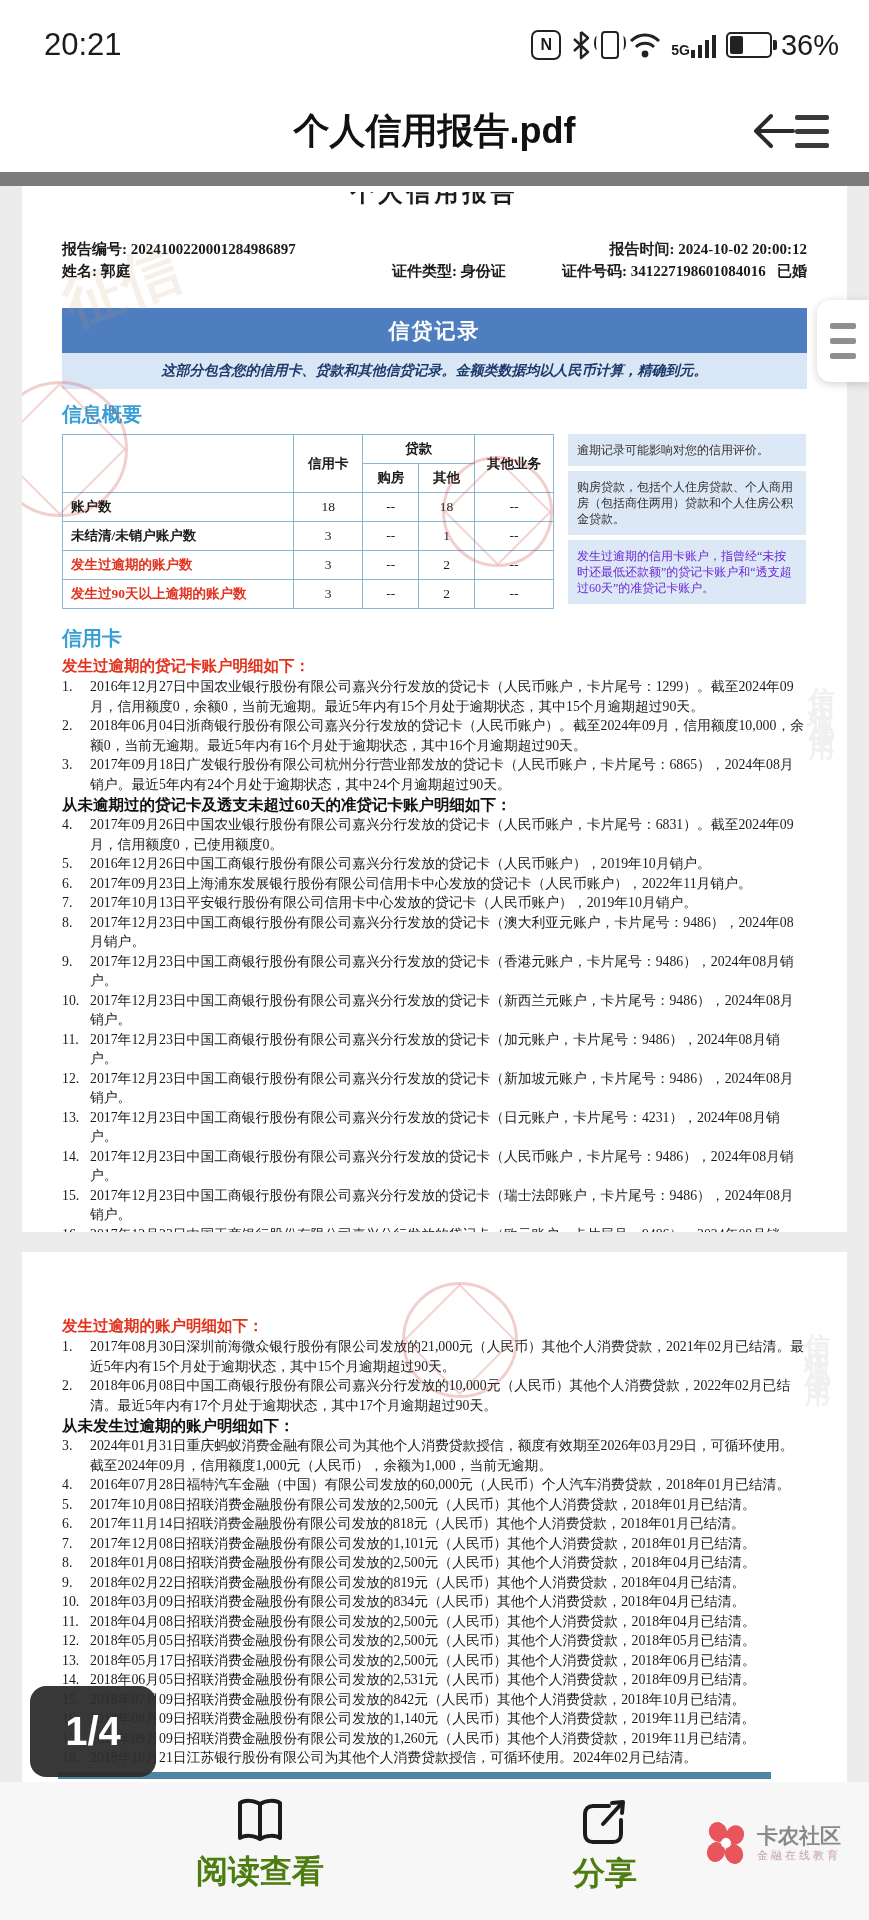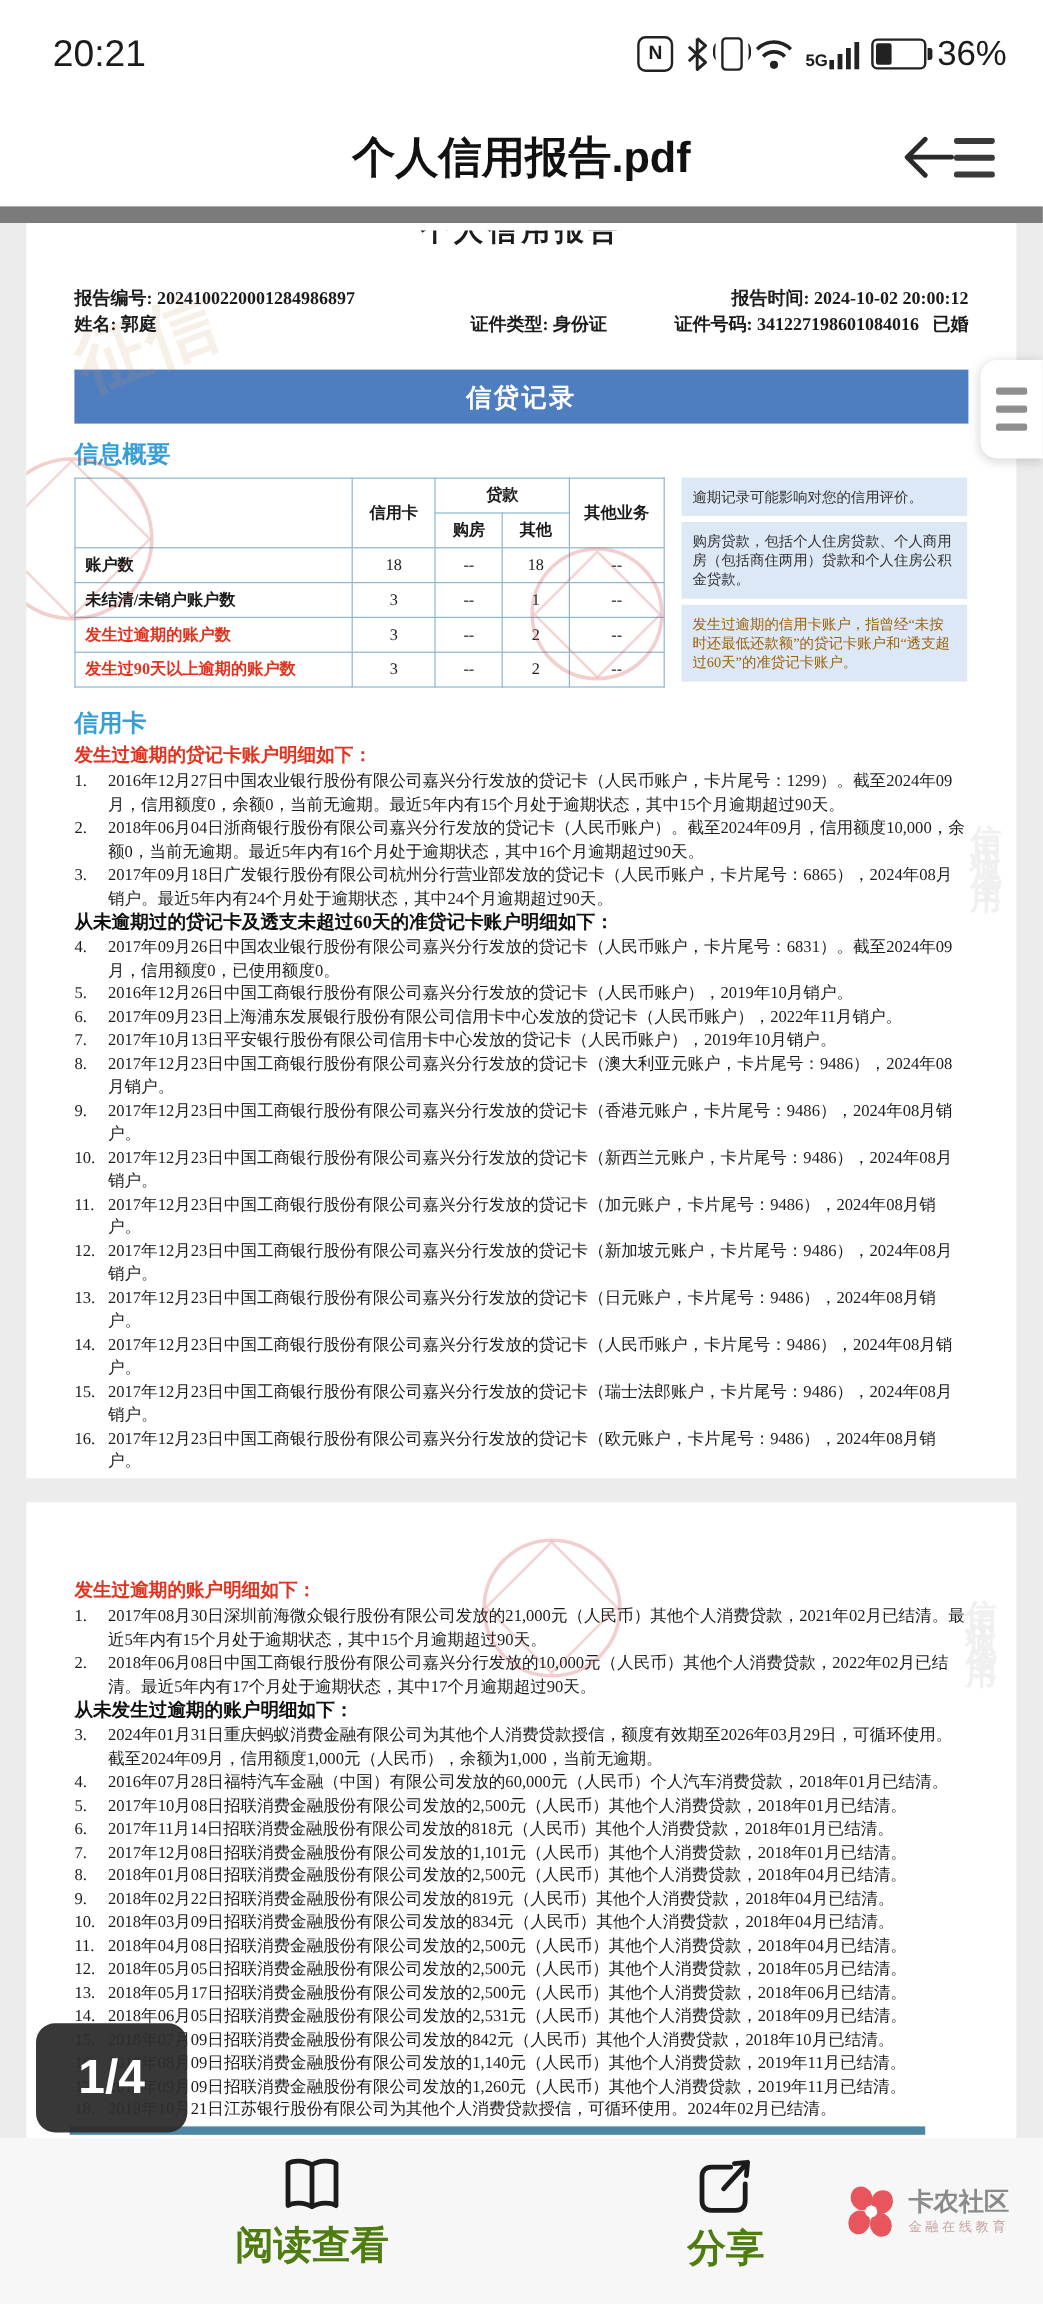--- a/index.html
+++ b/index.html
@@ -53,21 +53,21 @@
   .sec-h{color:#389fd6;font-weight:bold;font-size:20px;font-family:"Liberation Sans","DejaVu Sans",sans-serif;}
   .summary-h{margin:12px 0 6px;}
   .summary-wrap{display:flex;gap:14px;}
   table.sum{border-collapse:collapse;width:492px;font-size:13.5px;}
   table.sum td{border:1px solid #8ab6d2;text-align:center;padding:3px 4px;height:22px;}
   table.sum td.lab{text-align:left;padding-left:8px;font-weight:bold;width:225px;}
   table.sum thead td{font-weight:bold;}
   tr.red td.lab{color:#e2331f;}
   .notes{width:238px;display:flex;flex-direction:column;gap:5px;font-size:12px;line-height:16px;}
   .note-box{background:#dce8f6;padding:8px 9px;color:#333;}
-  .note-box.red{color:#a16207;}
+  .note-box.red{color:#6d28d9;}
   .cc-h{margin-top:16px;}
   .sub-red{color:#e2331f;font-weight:bold;font-size:15.5px;margin-top:3px;line-height:22px;}
   .sub-blk{color:#111;font-weight:bold;font-size:15.5px;line-height:21px;}
   .doc-item{display:flex;font-size:13.8px;line-height:19.5px;color:#1b1b1b;}
   .doc-num{width:28px;flex:0 0 28px;}
   .doc-text{flex:1;}
   .teal-bar{position:absolute;left:58px;top:1586px;width:713px;height:7px;background:#4d86a3;}
   
   .fab{position:absolute;top:300px;right:0;width:52px;height:82px;background:#fff;border-radius:14px 0 0 14px;
     box-shadow:0 2px 10px rgba(0,0,0,.18);display:flex;flex-direction:column;justify-content:center;gap:9px;
@@ -148,20 +148,21 @@
         <span><span>报告时间:</span> <span>2024-10-02 20:00:12</span></span>
       </div>
       <div class="meta-row">
         <span><span>姓名:</span> <span>郭庭</span></span>
         <span class="meta-mid"><span>证件类型:</span> <span>身份证</span></span>
         <span><span>证件号码:</span> <span>341227198601084016</span>&nbsp;&nbsp;&nbsp;<span>已婚</span></span>
       </div>
     </div>
 
     <div class="banner">信贷记录</div>
+    <div class="note-strip">这部分包含您的信用卡、贷款和其他信贷记录。金额类数据均以人民币计算，精确到元。</div>
 
     <div class="sec-h summary-h">信息概要</div>
 
     <div class="summary-wrap">
       <table class="sum">
         <thead>
           <tr>
             <td class="lab" rowspan="2"></td>
             <td rowspan="2" style="width:62px;">信用卡</td>
             <td colspan="2">贷款</td>
@@ -259,21 +260,21 @@
         <div class="doc-item">
           <span class="doc-num">11.</span>
           <span class="doc-text">2017年12月23日中国工商银行股份有限公司嘉兴分行发放的贷记卡（加元账户，卡片尾号：9486），2024年08月销户。</span>
         </div>
         <div class="doc-item">
           <span class="doc-num">12.</span>
           <span class="doc-text">2017年12月23日中国工商银行股份有限公司嘉兴分行发放的贷记卡（新加坡元账户，卡片尾号：9486），2024年08月销户。</span>
         </div>
         <div class="doc-item">
           <span class="doc-num">13.</span>
-          <span class="doc-text">2017年12月23日中国工商银行股份有限公司嘉兴分行发放的贷记卡（日元账户，卡片尾号：9486），2024年08月销户。</span>
+          <span class="doc-text">2017年12月23日中国工商银行股份有限公司嘉兴分行发放的贷记卡（日元账户，卡片尾号：4231），2024年08月销户。</span>
         </div>
         <div class="doc-item">
           <span class="doc-num">14.</span>
           <span class="doc-text">2017年12月23日中国工商银行股份有限公司嘉兴分行发放的贷记卡（人民币账户，卡片尾号：9486），2024年08月销户。</span>
         </div>
         <div class="doc-item">
           <span class="doc-num">15.</span>
           <span class="doc-text">2017年12月23日中国工商银行股份有限公司嘉兴分行发放的贷记卡（瑞士法郎账户，卡片尾号：9486），2024年08月销户。</span>
         </div>
         <div class="doc-item">

